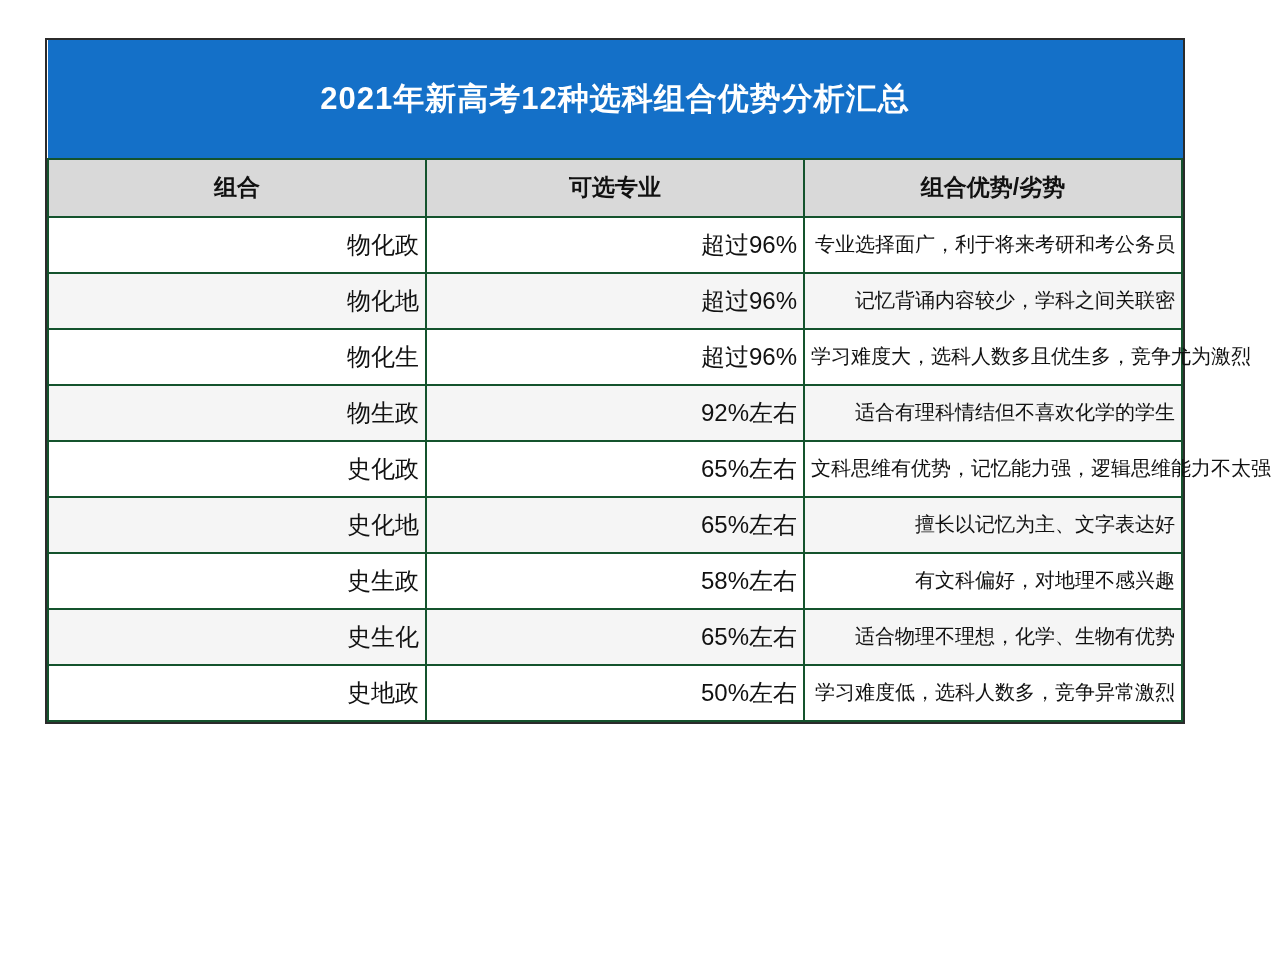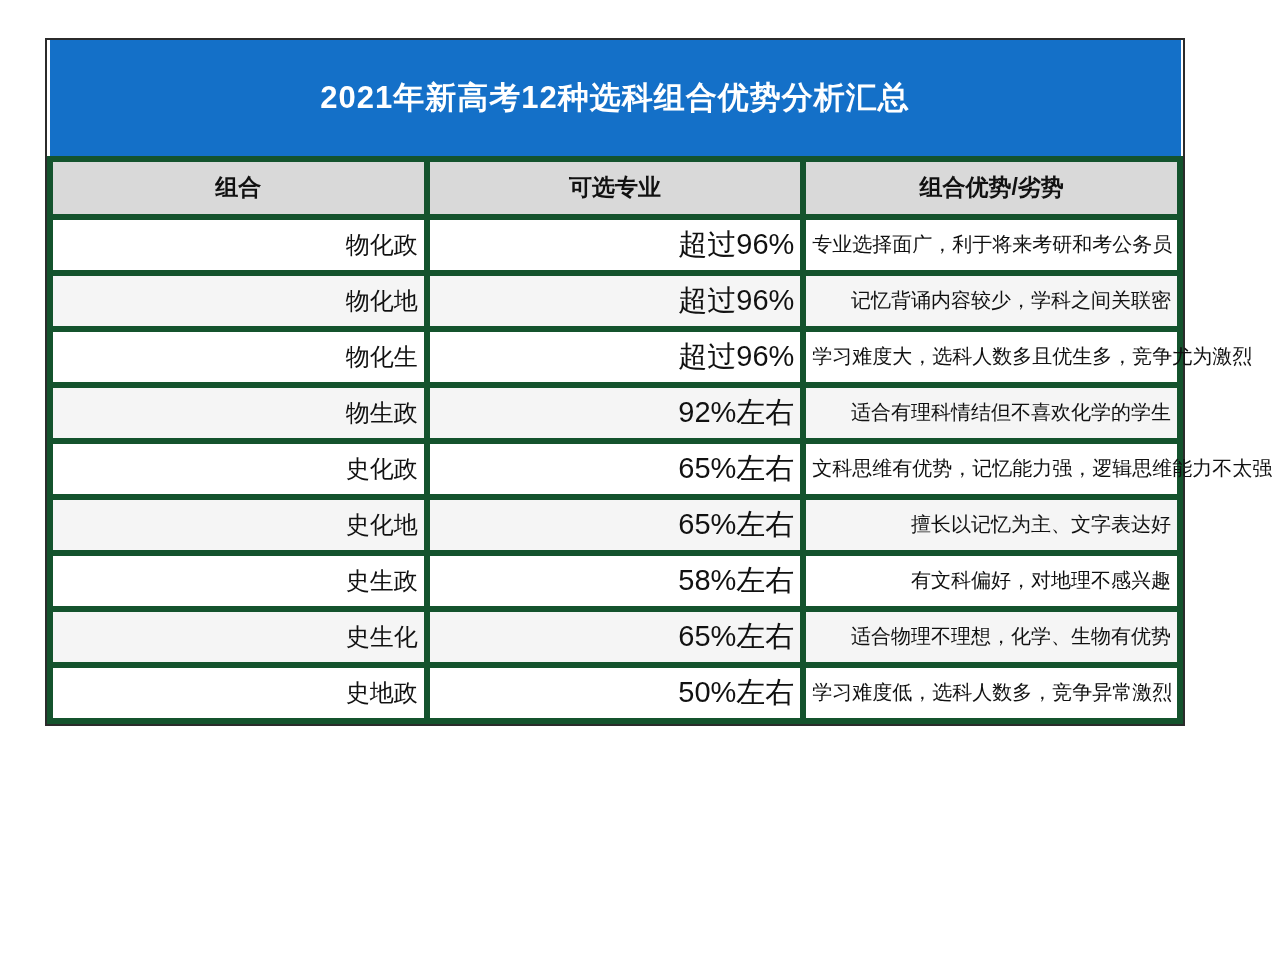--- a/index.html
+++ b/index.html
@@ -25,21 +25,21 @@
     border: 2px solid #2b2b2b;
     box-sizing: border-box;
     background: #ffffff;
   }
   table.main-table {
     width: 100%;
     border-collapse: collapse;
     table-layout: fixed;
   }
   table.main-table td, table.main-table th {
-    border: 6px solid #14532d;
+    border: 2px solid #14532d;
     box-sizing: border-box;
   }
   .title-cell {
     background: #1470c8;
     color: #ffffff;
     text-align: center;
     font-size: 31px;
     font-weight: bold;
     letter-spacing: 1px;
     height: 118px;
@@ -61,21 +61,21 @@
 
   tbody tr td {
     height: 56px;
     font-size: 23px;
     color: #111111;
     text-align: right;
     padding: 0 6px;
     white-space: nowrap;
   }
   tbody tr td.cell-comb { font-size: 24px; }
-  tbody tr td.cell-major { font-size: 29px; }
+  tbody tr td.cell-major { font-size: 24px; }
   tbody tr td.cell-note { font-size: 20px; }
   tbody tr:nth-child(odd) td { background: #ffffff; }
   tbody tr:nth-child(even) td { background: #f5f5f5; }
 </style>
 </head>
 <body>
 
 <div class="page">
   <div class="table-wrap">
     <table class="main-table">

